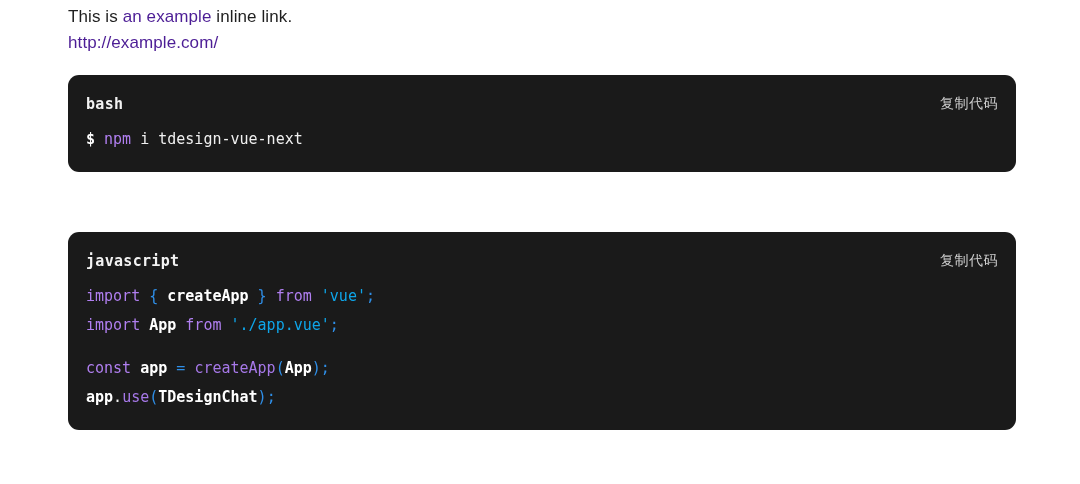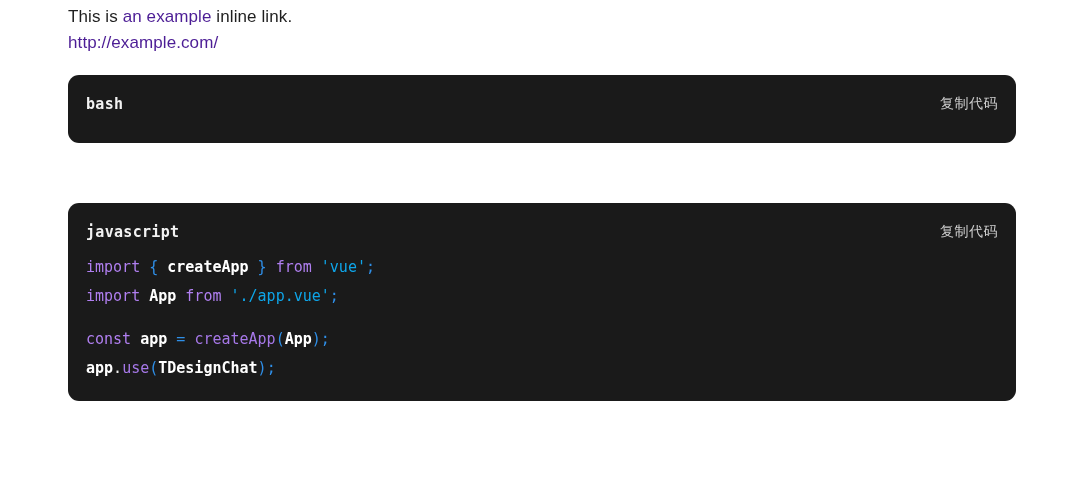--- a/index.html
+++ b/index.html
@@ -111,20 +111,21 @@
   <div class="prose-block">
     <div class="prose-line"><span>This is </span><a class="inline-link" href="#">an example</a><span> inline link.</span></div>
     <div class="prose-line"><a class="bare-link" href="#">http://example.com/</a></div>
   </div>
 
   <div class="code-card first">
     <div class="code-head">
       <span class="code-lang">bash</span>
       <span class="copy-btn">复制代码</span>
     </div>
+    <div class="code-body"><div class="code-line"><span class="t-prompt">$ </span><span class="t-kw">npm</span><span class="t-cmd"> i tdesign-vue-next</span></div></div>
   </div>
 
   <div class="code-card second">
     <div class="code-head">
       <span class="code-lang">javascript</span>
       <span class="copy-btn">复制代码</span>
     </div>
     <div class="code-body"><div class="code-line"><span class="t-kw">import </span><span class="t-punc">{ </span><span class="t-ident">createApp</span><span class="t-punc"> }</span><span class="t-kw"> from </span><span class="t-str">'vue'</span><span class="t-punc">;</span></div><div class="code-line"><span class="t-kw">import </span><span class="t-ident">App</span><span class="t-kw"> from </span><span class="t-str">'./app.vue'</span><span class="t-punc">;</span></div><div class="code-line blank">&nbsp;</div><div class="code-line"><span class="t-kw">const </span><span class="t-ident">app</span><span class="t-punc"> = </span><span class="t-fn">createApp</span><span class="t-punc">(</span><span class="t-ident">App</span><span class="t-punc">)</span><span class="t-punc">;</span></div><div class="code-line"><span class="t-ident">app</span><span class="t-dot">.</span><span class="t-fn">use</span><span class="t-punc">(</span><span class="t-ident">TDesignChat</span><span class="t-punc">)</span><span class="t-punc">;</span></div></div>
   </div>
 

